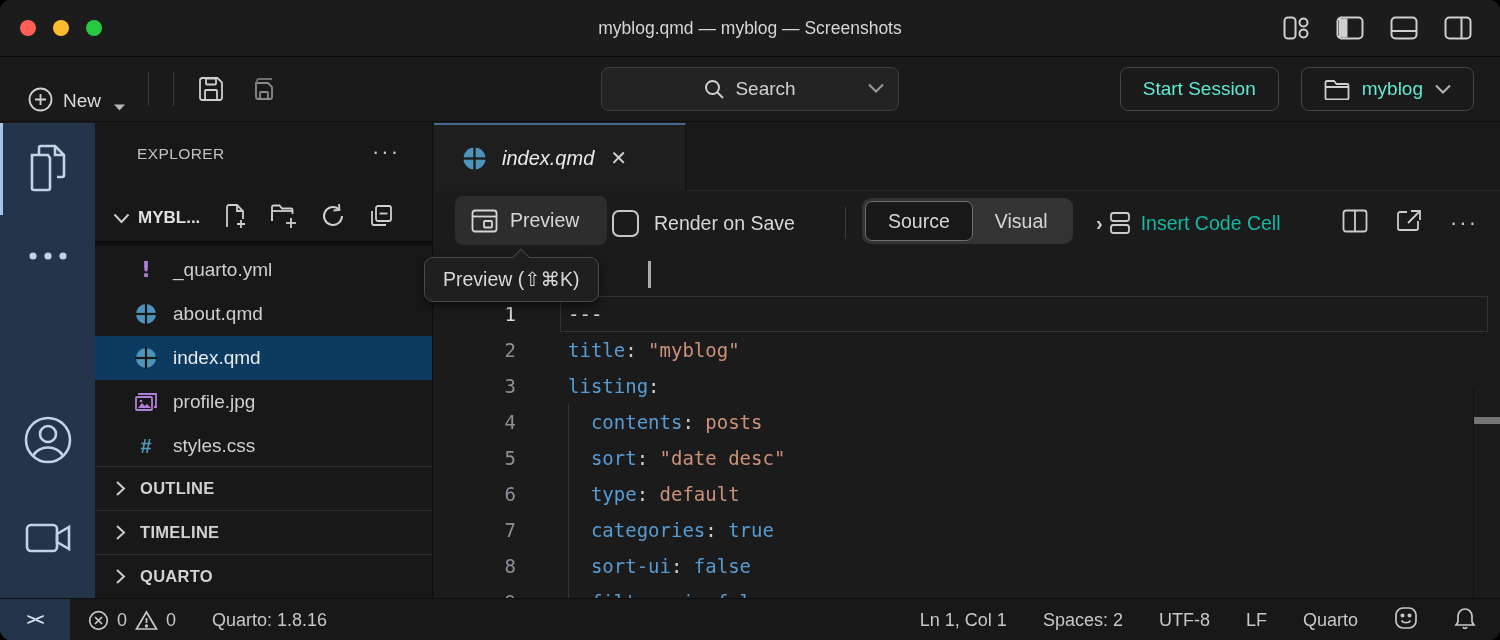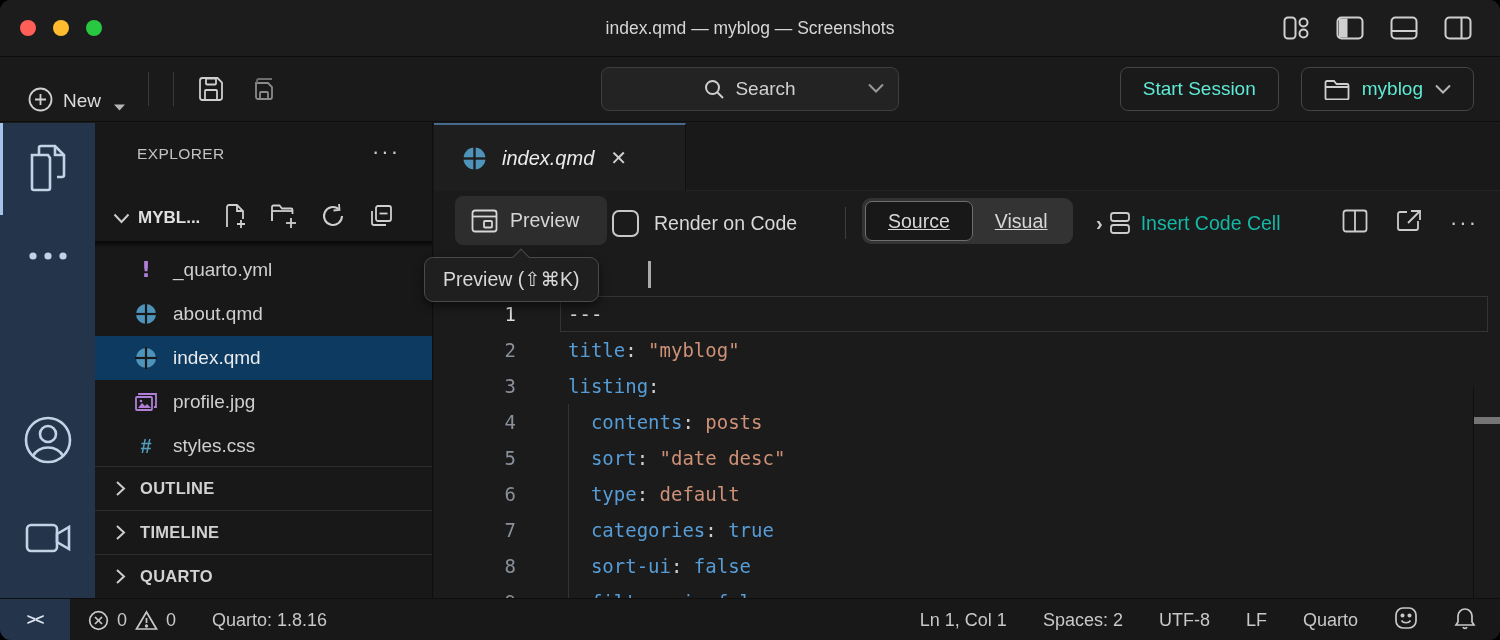--- a/index.html
+++ b/index.html
@@ -66,21 +66,21 @@
 
   .qmdbar { position:absolute; left:0; top:68px; width:100%; height:64px; display:flex; align-items:center; }
   .pv-btn { position:absolute; left:21px; top:5px; width:152px; height:49px; background:#2d2d2d; border-radius:8px; display:flex; align-items:center; }
   .pv-btn .pl { color:#d6d6d6; font-size:19.5px; margin-left:12px; }
   .pv-btn svg { margin-left:16px; }
   .ros { position:absolute; left:178px; top:0; height:64px; display:flex; align-items:center; gap:15px; }
   .checkbox { width:27px; height:27px; border:2px solid #c8c8c8; border-radius:7px; background:transparent; }
   .ros .rl { color:#d8d8d8; font-size:19.5px; }
   .qmd-div { position:absolute; left:411px; top:16px; width:1px; height:32px; background:#3d3d3d; }
   .sv-toggle { position:absolute; left:428px; top:7px; height:46px; background:#333333; border-radius:9px; display:flex; align-items:center; padding:3px; }
-  .sv-seg { font-size:19.5px; color:#d6d6d6; display:flex; align-items:center; justify-content:center; height:40px; border-radius:7px; padding:0 22px;text-decoration:underline; }
+  .sv-seg { font-size:19.5px; color:#d6d6d6; display:flex; align-items:center; justify-content:center; height:40px; border-radius:7px; padding:0 22px; }
   .sv-seg.active { background:#181818; border:1px solid #6e6e6e; }
   .icc { position:absolute; left:662px; top:0; height:64px; display:flex; align-items:center; gap:10px; }
   .icc .il { color:#14b8a6; font-size:19.5px; }
   .icc .iglyph { color:#cccccc; font-size:20px; font-weight:bold; margin-right:-4px; }
   .qmd-right { position:absolute; right:22px; top:0; height:64px; display:flex; align-items:center; gap:28px; }
   .qmd-right .dots { color:#cccccc; font-size:22px; letter-spacing:2px; }
 
   
   .codearea { position:absolute; left:0; top:132px; right:0; bottom:0; overflow:hidden; font-family:"DejaVu Sans Mono","Liberation Mono",monospace; }
   .codeinner { position:absolute; left:0; top:41px; width:100%; }
@@ -112,21 +112,21 @@
 <body>
 
 <div class="window">
 
   <div class="titlebar">
     <div class="traffic">
       <div class="light red"></div>
       <div class="light yellow"></div>
       <div class="light green"></div>
     </div>
-    <div class="win-title">index.qmd — myblog — Screenshots</div>
+    <div class="win-title">myblog.qmd — myblog — Screenshots</div>
     <div class="tb-icons">
       <span>
         <svg width="27" height="24" viewBox="0 0 27 24" fill="none" stroke="#cfcfcf" stroke-width="2">
           <rect x="1.5" y="1.5" width="11" height="21" rx="3.5"></rect>
             <circle cx="20.5" cy="6.5" r="4"></circle>
             <circle cx="20.5" cy="17.5" r="4"></circle>
         </svg>
       </span>
       <span>
         <svg width="28" height="24" viewBox="0 0 28 24" fill="none" stroke="#cfcfcf" stroke-width="2">
@@ -371,21 +371,21 @@
         <div class="pv-btn">
           <svg width="27" height="24" viewBox="0 0 27 24" fill="none" stroke="#d6d6d6" stroke-width="1.8">
             <rect x="1.5" y="1.5" width="24" height="21" rx="2.5"></rect>
               <line x1="2" y1="7.5" x2="25" y2="7.5"></line>
               <rect x="13" y="12" width="8" height="6.5" rx="1"></rect>
           </svg>
           <span class="pl">Preview</span>
         </div>
         <div class="ros">
           <div class="checkbox"></div>
-          <span class="rl">Render on Code</span>
+          <span class="rl">Render on Save</span>
         </div>
         <div class="qmd-div"></div>
         <div class="sv-toggle">
           <div class="sv-seg active">Source</div>
           <div class="sv-seg">Visual</div>
         </div>
         <div class="icc">
           <span class="iglyph">›</span>
           <svg width="22" height="26" viewBox="0 0 22 26" fill="none" stroke="#cccccc" stroke-width="1.8">
             <rect x="2" y="3" width="18" height="8" rx="2.5"></rect>

